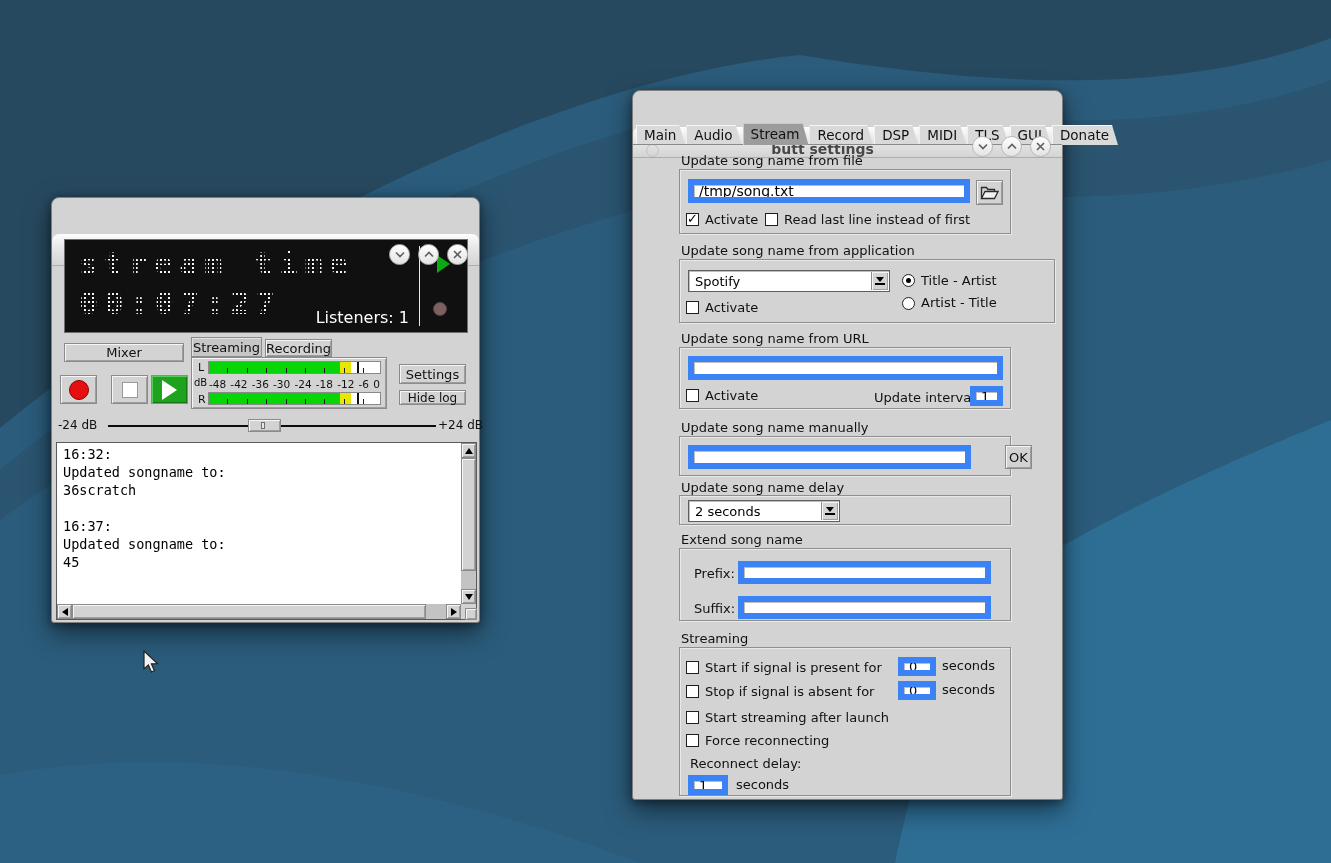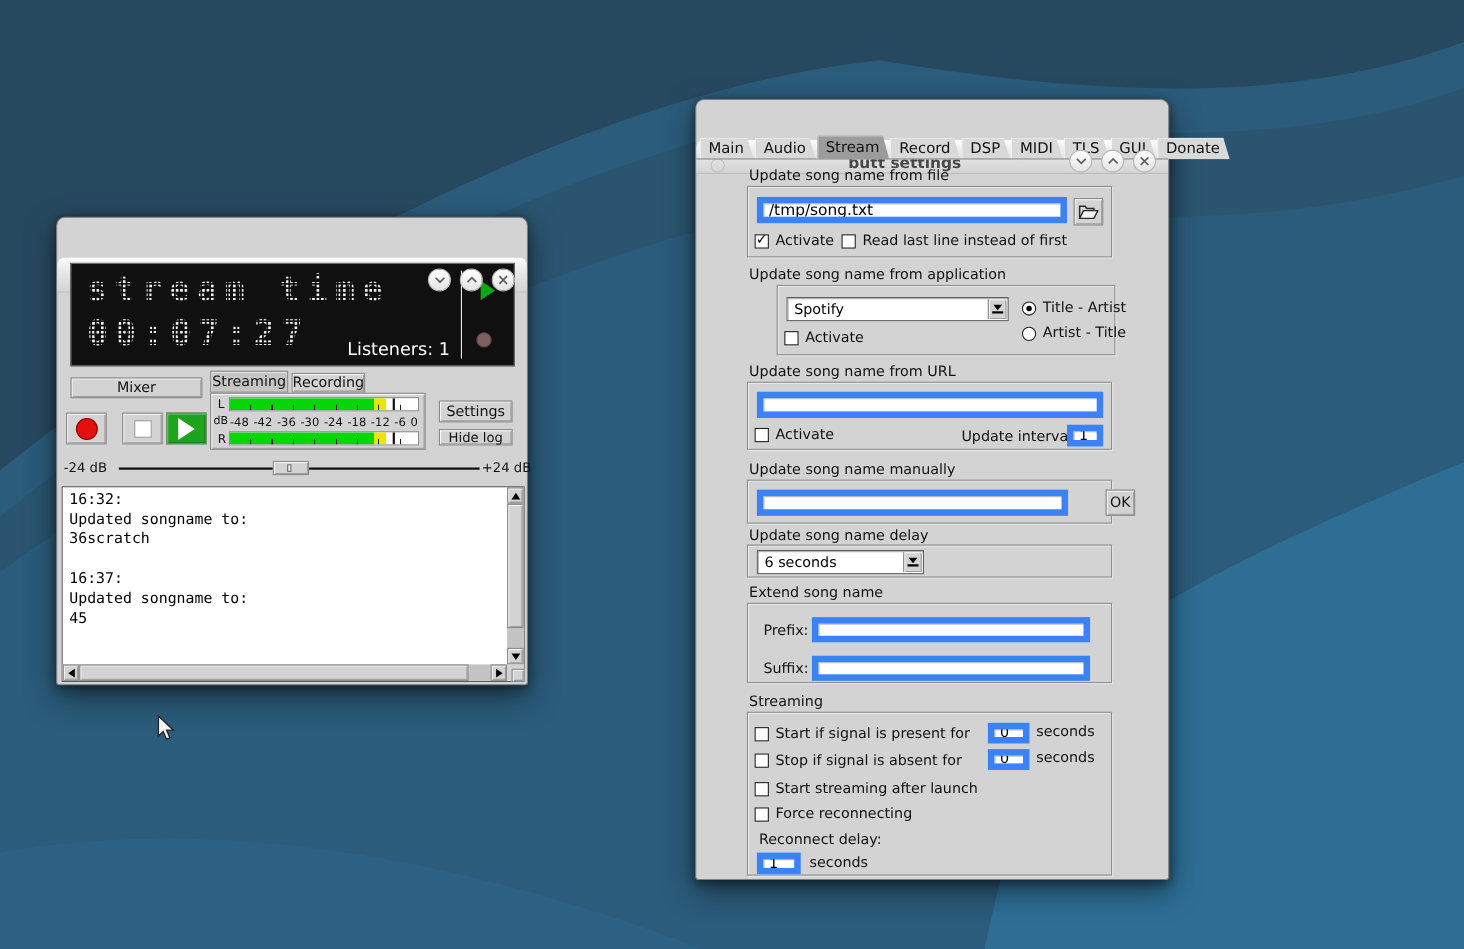--- a/index.html
+++ b/index.html
@@ -287,21 +287,21 @@
       <div class="cb checked"></div>
       <span>Activate</span>
     </div>
     <div class="cbrow" style="left:85px; top:42px;">
       <div class="cb"></div>
       <span>Read last line instead of first</span>
     </div>
   </div>
 
   <div class="seclabel" style="left:48px; top:152px;">Update song name from application</div>
-  <div class="groupbox" style="left:46px; top:168px; width:308px; height:64px;margin-left:27px;">
+  <div class="groupbox" style="left:46px; top:168px; width:376px; height:64px;">
     <div class="choice" style="left:8px; top:10px; width:202px; height:22px;">
       <span>Spotify</span>
       <div class="arrowbox">
           <div class="tri-down small"></div>
           <div style="width:10px;height:2px;background:#000;margin-top:1px;"></div>
         </div>
     </div>
     <div class="cbrow" style="left:222px; top:13px;">
       <div class="radio sel"></div>
       <span>Title - Artist</span>
@@ -331,21 +331,21 @@
   <div class="groupbox" style="left:46px; top:345px; width:332px; height:40px;">
     <input class="input" style="position: absolute; left: 8px; top: 8px; width: 283px; height: 24px;" value="">
     <div class="btn" style="position:absolute; left:297px; top:8px; width:27px; height:24px;margin-left:28px;">
       <span>OK</span>
     </div>
   </div>
 
   <div class="seclabel" style="left:48px; top:389px;">Update song name delay</div>
   <div class="groupbox" style="left:46px; top:404px; width:332px; height:30px;">
     <div class="choice" style="left:8px; top:4px; width:152px; height:22px;">
-      <span>6 seconds</span>
+      <span>2 seconds</span>
       <div class="arrowbox">
           <div class="tri-down small"></div>
           <div style="width:10px;height:2px;background:#000;margin-top:1px;"></div>
         </div>
     </div>
   </div>
 
   <div class="seclabel" style="left:48px; top:441px;">Extend song name</div>
   <div class="groupbox" style="left:46px; top:457px; width:332px; height:73px;">
     <div class="seclabel" style="left:14px; top:17px; width:40px; text-align:right;">Prefix:</div>

